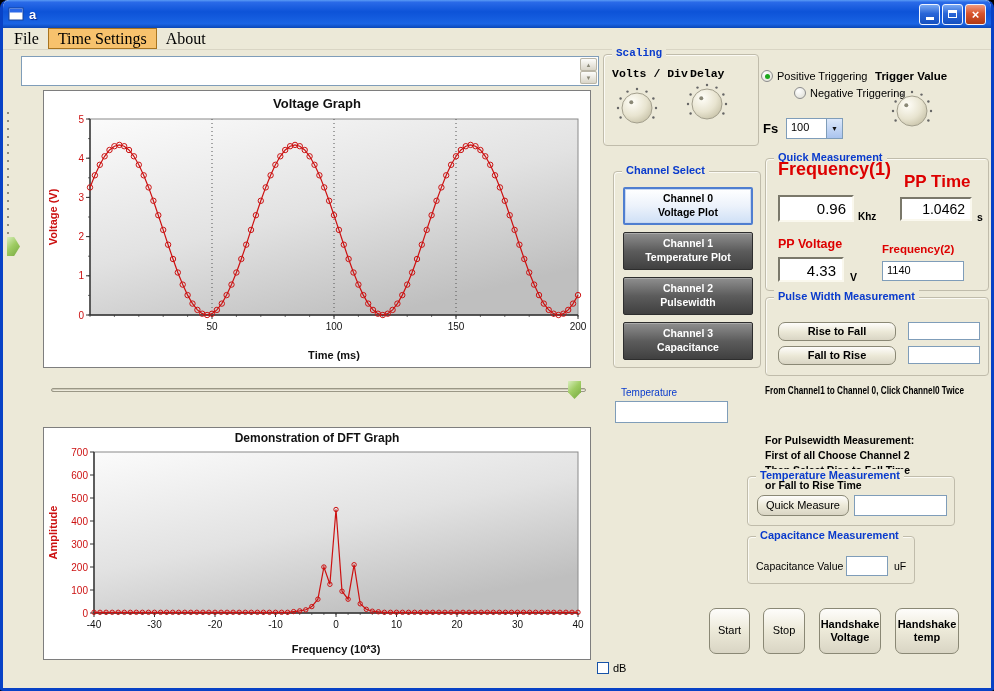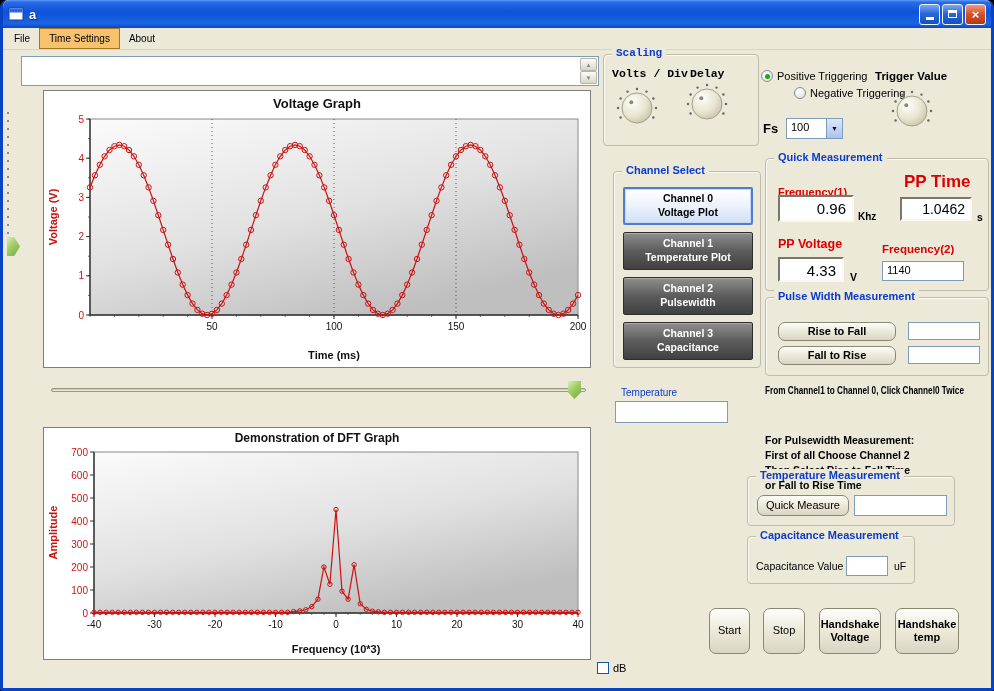--- a/index.html
+++ b/index.html
@@ -10,21 +10,21 @@
   .titlebar { position:relative; height:28px; background:linear-gradient(180deg,#5a9bf5 0%,#2a6ae8 8%,#0d53d8 42%,#1a64e4 85%,#0a47b8 100%); border-radius:6px 6px 0 0; display:flex; align-items:center; padding:0 5px; }
   .app-icon { width:16px; height:16px; margin-right:5px; }
   .win-title { flex:1; color:#fff; font-weight:bold; font-size:13px; text-shadow:1px 1px 1px #00268c; }
   .wbtn { width:21px; height:21px; margin-left:2px; border:1px solid #eef3ff; border-radius:3px; display:flex; align-items:center; justify-content:center; color:#fff; font-weight:bold; font-size:13px; background:linear-gradient(180deg,#7aa9f2,#2a66d8 45%,#1450c0); }
   .wbtn.close { background:linear-gradient(180deg,#f09a7e,#d9542c 45%,#b03a14); }
   .glyph-min { width:8px; height:3px; background:#fff; margin-top:9px; }
   .glyph-max { width:9px; height:8px; border:1px solid #fff; border-top:3px solid #fff; }
 
   
   .menubar { height:22px; background:#ece9d8; border-bottom:1px solid #d9d5c4; display:flex; align-items:stretch; padding-left:2px; }
-  .menu-item { display:flex; align-items:center; padding:0 9px; font-size:10px; }
+  .menu-item { display:flex; align-items:center; padding:0 9px; font-size:16px;font-family:Liberation Serif, serif; }
   .menu-item.selected { background:#f7c26d; border:1px solid #a8741f; }
 
   .client { position:relative; width:988px; height:638px; }
 
   
   .groupbox { position:absolute; border:1px solid #c0bcab; border-radius:4px; box-shadow:inset 1px 1px 0 #fbfaf4; }
   .gb-caption { position:absolute; top:-8px; left:8px; background:#ece9d8; padding:0 4px; font-size:11px; font-weight:bold; color:#0a3bcc; white-space:nowrap; }
   .tbox { position:absolute; background:#fff; border:1px solid #7f9db9; font-size:11px; padding:2px 4px; overflow:hidden; white-space:nowrap; }
   .tbox.big { border:2px solid; border-color:#7a786a #faf8ee #faf8ee #7a786a; font-size:15px; text-align:right; padding:3px 6px; }
   .btn { position:absolute; background:linear-gradient(180deg,#fefdfb,#ece9d8 50%,#d9d5c4); border:1px solid #8a8875; border-radius:7px; display:flex; flex-direction:column; align-items:center; justify-content:center; text-align:center; font-size:11px; line-height:1.2; }
@@ -556,21 +556,21 @@
         <span>Pulsewidth</span>
       </div>
       <div class="chan-btn chan-dark" style="top:150px;">
         <span>Channel 3</span>
         <span>Capacitance</span>
       </div>
     </div>
 
     <div class="groupbox" style="left:762px; top:108px; width:224px; height:133px;">
       <span class="gb-caption">Quick Measurement</span>
-      <span class="rlabel" style="left:12px; top:27px; font-size:11px;">Frequency(1)</span>
+      <span class="rlabel" style="left:12px; top:0; font-size:18px;">Frequency(1)</span>
       <span class="rlabel" style="left:138px; top:13px; font-size:17px;">PP Time</span>
       <div class="tbox big" style="left:12px; top:36px; width:76px; height:27px;">0.96</div>
       <span class="unit" style="left:92px; top:52px; font-size:10px;">Khz</span>
       <div class="tbox big" style="left:134px; top:38px; width:72px; height:24px; font-size:14px; padding:2px 5px;">1.0462</div>
       <span class="unit" style="left:211px; top:52px;">s</span>
       <span class="rlabel" style="left:12px; top:78px; font-size:12.5px;">PP Voltage</span>
       <span class="rlabel" style="left:116px; top:84px; font-size:11.5px;">Frequency(2)</span>
       <div class="tbox big" style="left:12px; top:98px; width:66px; height:25px;">4.33</div>
       <span class="unit" style="left:84px; top:112px;">V</span>
       <div class="tbox" style="left:116px; top:102px; width:82px; height:20px;">1140</div>

